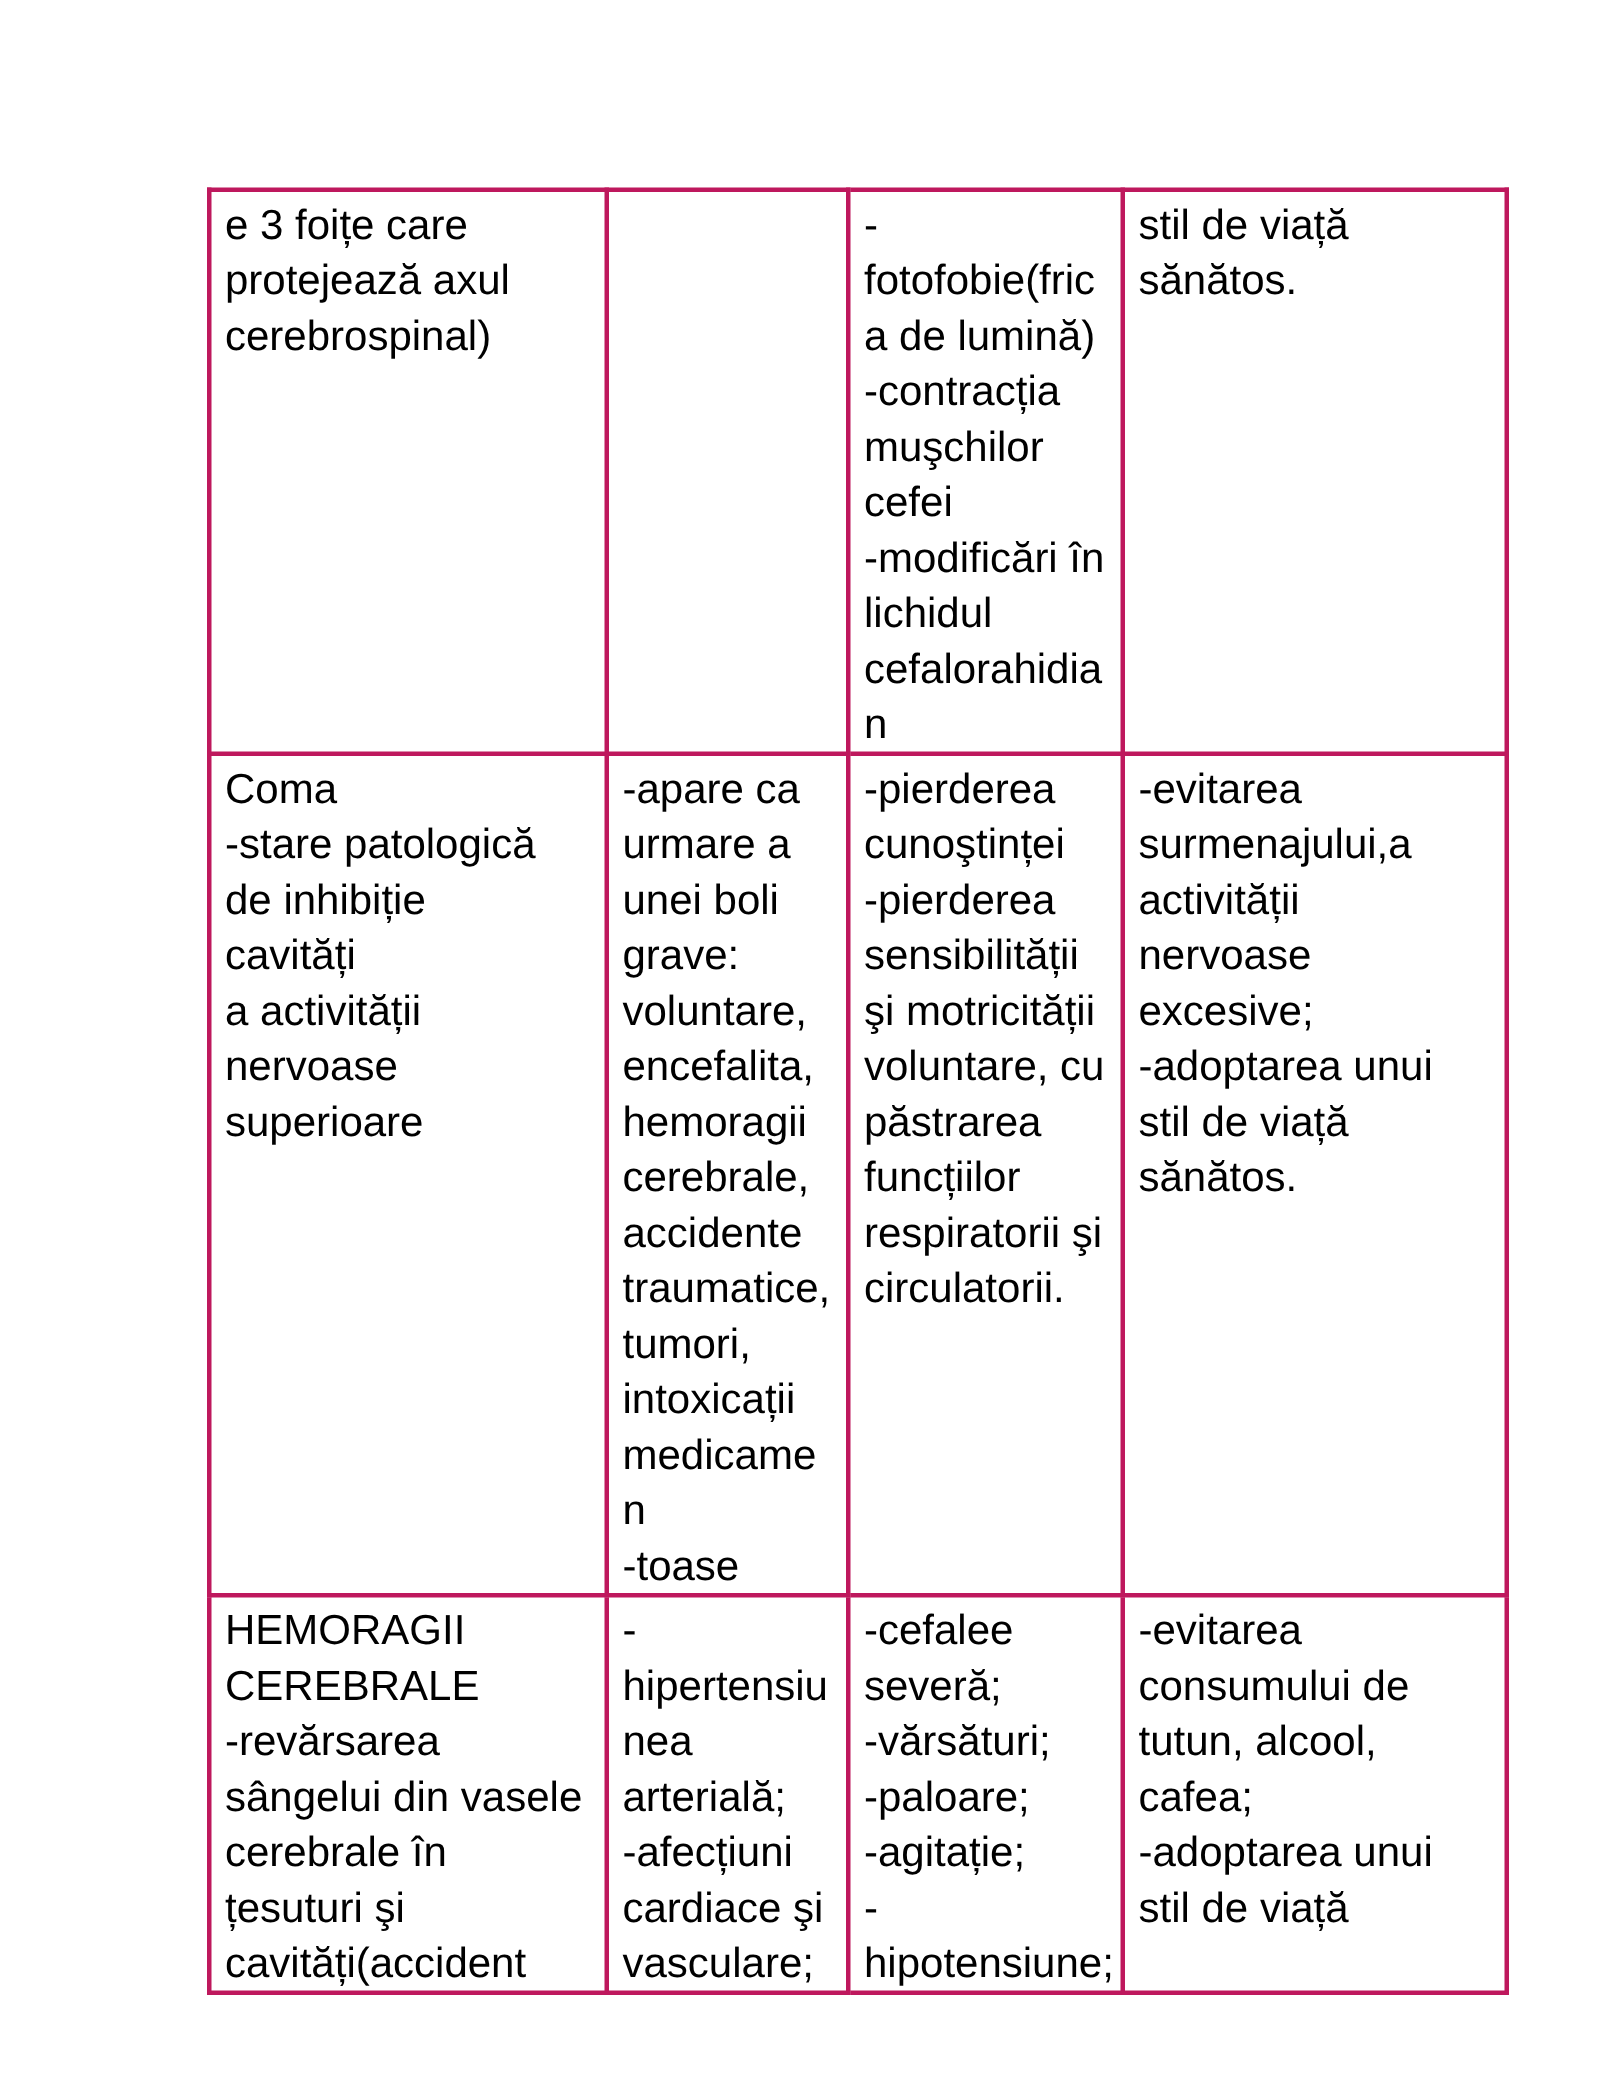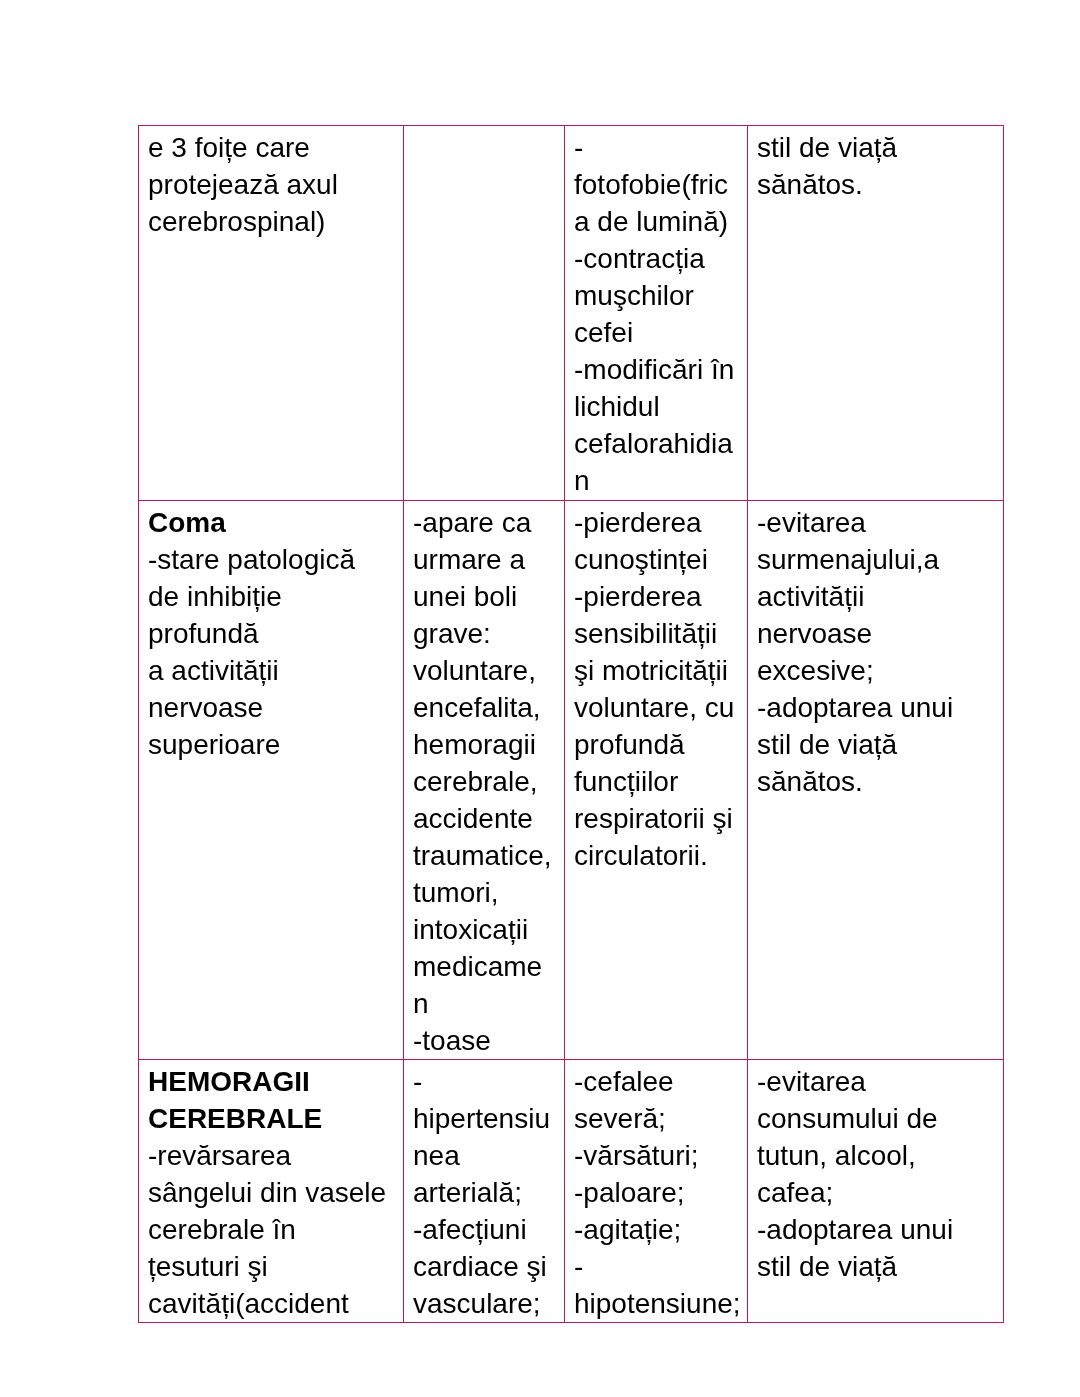--- a/index.html
+++ b/index.html
@@ -15,30 +15,30 @@
     overflow: hidden;
   }
   table.doc-table {
     position: absolute;
     left: 138px; top: 125px;
     width: 865px;
     border-collapse: collapse;
     table-layout: fixed;
   }
   table.doc-table td {
-    border: 1px solid #be185d;
+    border: 3px solid #be185d;
     vertical-align: top;
     padding: 3px 7px 0 9px;
     font-size: 28px;
     line-height: 37px;
     color: #000000;
     overflow: hidden;
   }
   .cell-title {
-    font-weight: bold;
+    font-weight: normal;
     white-space: pre-line;
   }
   .cell-text {
     white-space: pre-line;
   }
 </style>
 </head>
 <body>
 
 <div class="page">
@@ -74,21 +74,21 @@
         <td>
           <div class="cell-text">stil de viață
 sănătos.</div>
         </td>
       </tr>
       <tr style="height:558px">
         <td>
           <div class="cell-title">Coma</div>
           <div class="cell-text">-stare patologică
 de inhibiție
-profundă
+cavități
 a activității
 nervoase
 superioare</div>
         </td>
         <td>
           <div class="cell-text">-apare ca
 urmare a
 unei boli
 grave:
 voluntare,
@@ -103,21 +103,21 @@
 n
 -toase</div>
         </td>
         <td>
           <div class="cell-text">-pierderea
 cunoştinței
 -pierderea
 sensibilității
 şi motricității
 voluntare, cu
-profundă
+păstrarea
 funcțiilor
 respiratorii şi
 circulatorii.</div>
         </td>
         <td>
           <div class="cell-text">-evitarea
 surmenajului,a
 activității
 nervoase
 excesive;

